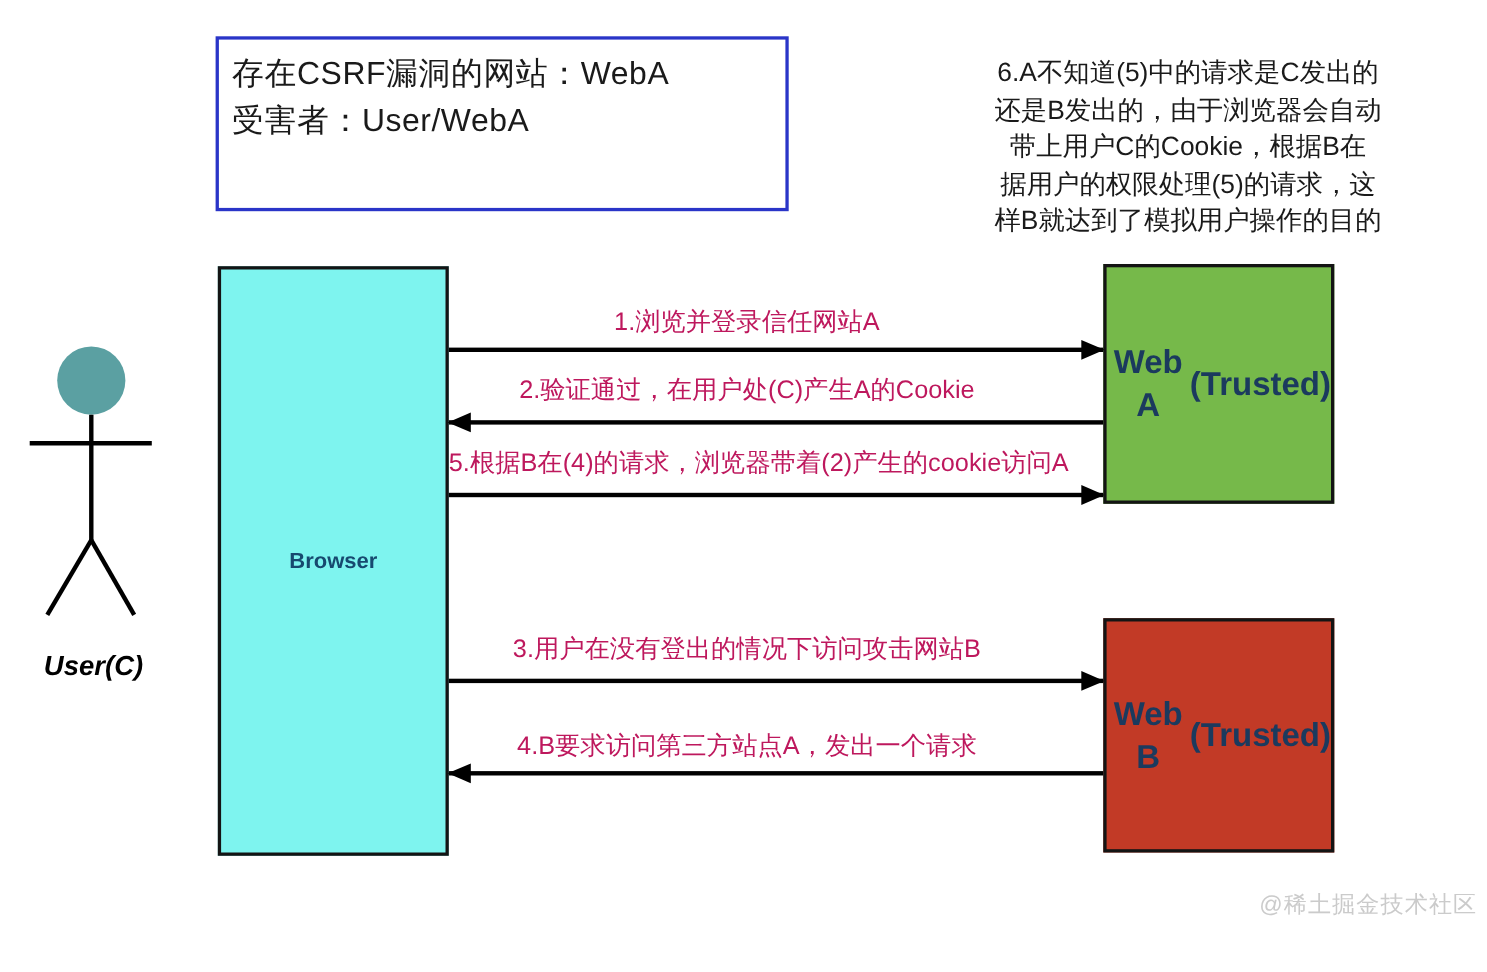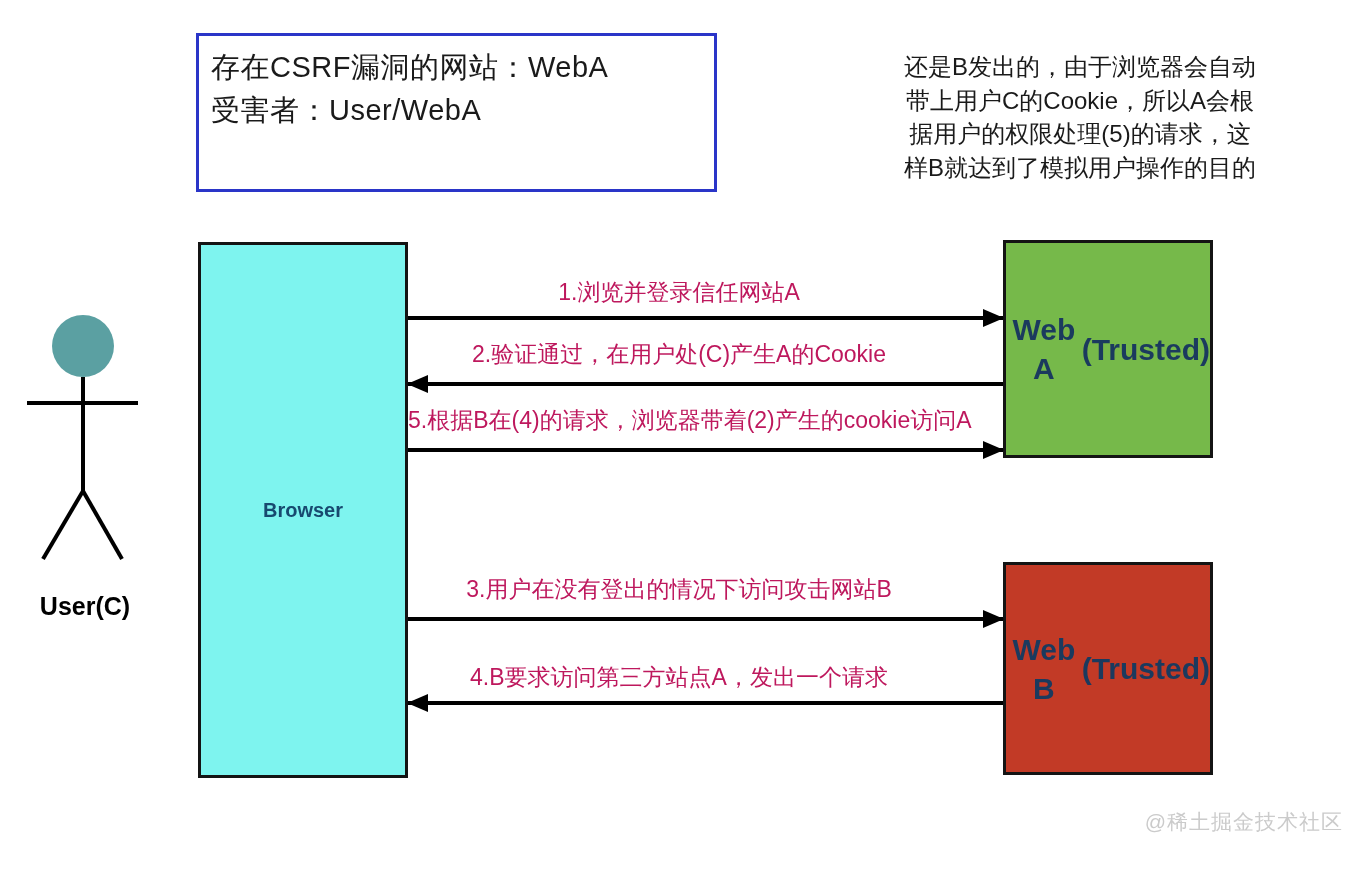--- a/index.html
+++ b/index.html
@@ -16,21 +16,21 @@
   .info-box .line{font-size:29px;line-height:43px;color:var(--text,#1a1a1a);letter-spacing:0.5px;}
   
   .note{
     position:absolute;left:880px;top:50px;width:400px;text-align:center;
     font-size:24px;line-height:33.5px;color:var(--text,#1a1a1a);
   }
   
   .user-figure{position:absolute;left:10px;top:308px;}
   .user-label{
     position:absolute;left:10px;top:592px;width:150px;text-align:center;
-    font-weight:bold;font-size:25px;color:#000;
+    font-weight:bold;font-size:25px;color:#000;font-style:italic;
   }
   
   .node{
     position:absolute;border:3px solid var(--box_border,#141414);
     display:flex;align-items:center;justify-content:center;
     text-align:center;font-weight:bold;
   }
   .browser-box{
     left:198px;top:242px;width:204px;height:530px;
     background:var(--browser_fill,#7ef4ef);
@@ -71,22 +71,23 @@
 <body>
 
 <div class="canvas">
 
   <div class="info-box">
     <div class="line">存在CSRF漏洞的网站：WebA</div>
     <div class="line">受害者：User/WebA</div>
   </div>
 
   <div class="note">
+    <div>6.A不知道(5)中的请求是C发出的</div>
     <div>还是B发出的，由于浏览器会自动</div>
-    <div>带上用户C的Cookie，所以A会根</div>
+    <div>带上用户C的Cookie，根据B在</div>
     <div>据用户的权限处理(5)的请求，这</div>
     <div>样B就达到了模拟用户操作的目的</div>
   </div>
 
   <svg class="user-figure" width="150" height="265" viewBox="0 0 150 265">
     <circle cx="73" cy="38" r="31" style="fill:var(--head_fill,#5ba0a2)" stroke="none"></circle>
     <line x1="73" y1="69" x2="73" y2="183" stroke="#000" stroke-width="4"></line>
     <line x1="17" y1="95" x2="128" y2="95" stroke="#000" stroke-width="4"></line>
     <line x1="73" y1="183" x2="33" y2="251" stroke="#000" stroke-width="4"></line>
     <line x1="73" y1="183" x2="112" y2="251" stroke="#000" stroke-width="4"></line>

